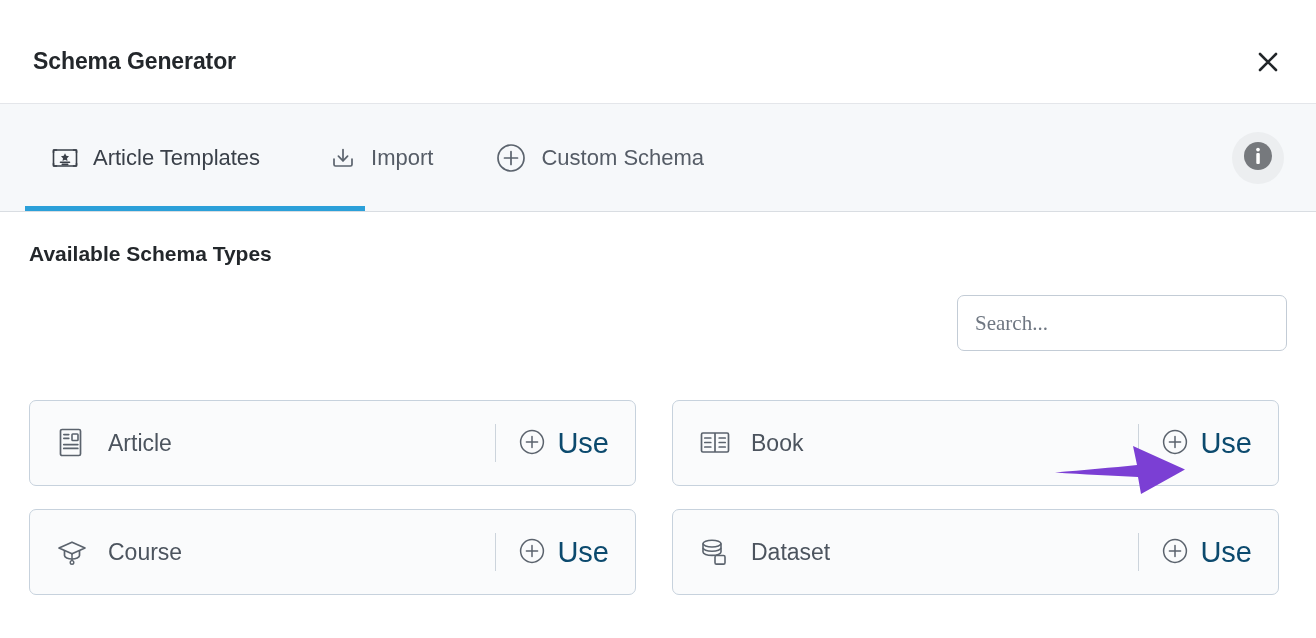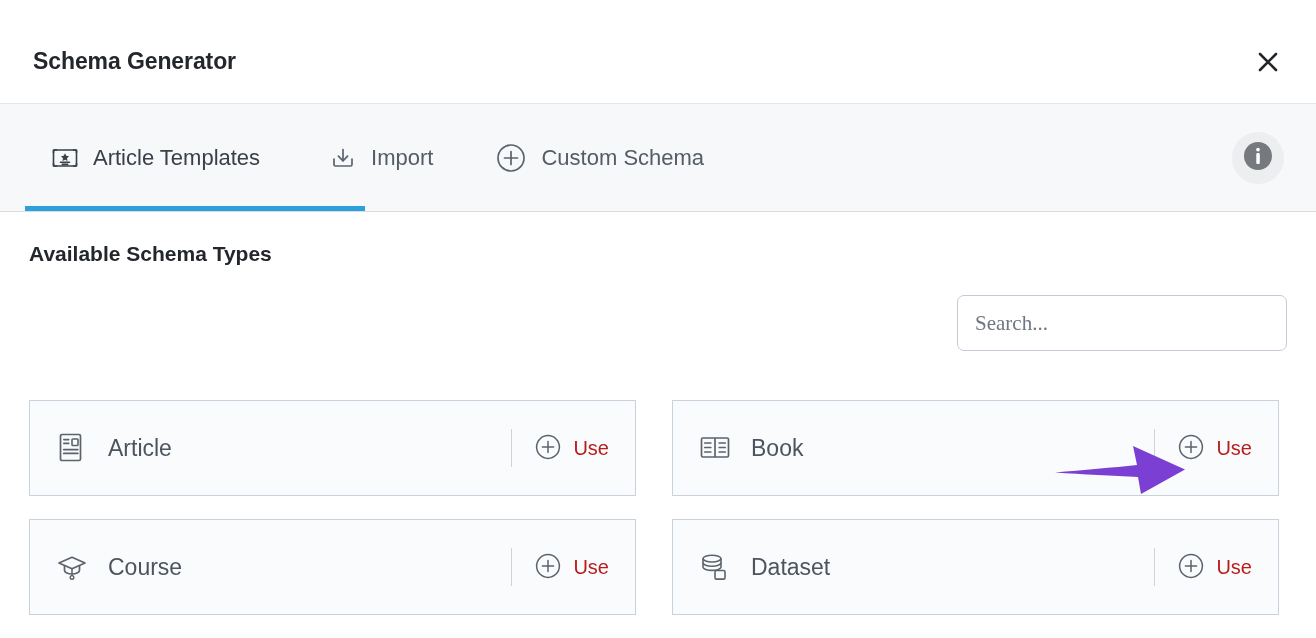--- a/index.html
+++ b/index.html
@@ -190,23 +190,23 @@
 
   
   .cards {
     margin-top: 48px;
     display: grid;
     grid-template-columns: 607px 607px;
     gap: 23px 36px;
   }
 
   .card {
-    height: 96px;
+    height: 86px;
     border: 1px solid #c7d2dd;
-    border-radius: 0;
+    border-radius: 7px;
     background: #fafbfc;
     display: flex;
     align-items: center;
     padding: 0 0 0 27px;
     position: relative;
     cursor: pointer;
   }
   .card-icon {
     width: 30px;
     display: flex;
@@ -232,22 +232,22 @@
     align-items: center;
     gap: 11px;
     padding: 0 26px 0 22px;
     cursor: pointer;
     background: transparent;
     border: none;
     font-family: inherit;
     height: 100%;
   }
   .card-use-label {
-    font-size: 20px;
-    color: #b91c1c;
+    font-size: 29px;
+    color: #0c4a6e;
   }
 
   
   .pointer-arrow {
     position: absolute;
     left: 1055px;
     top: 424px;
     width: 140px;
     height: 52px;
     pointer-events: none;

